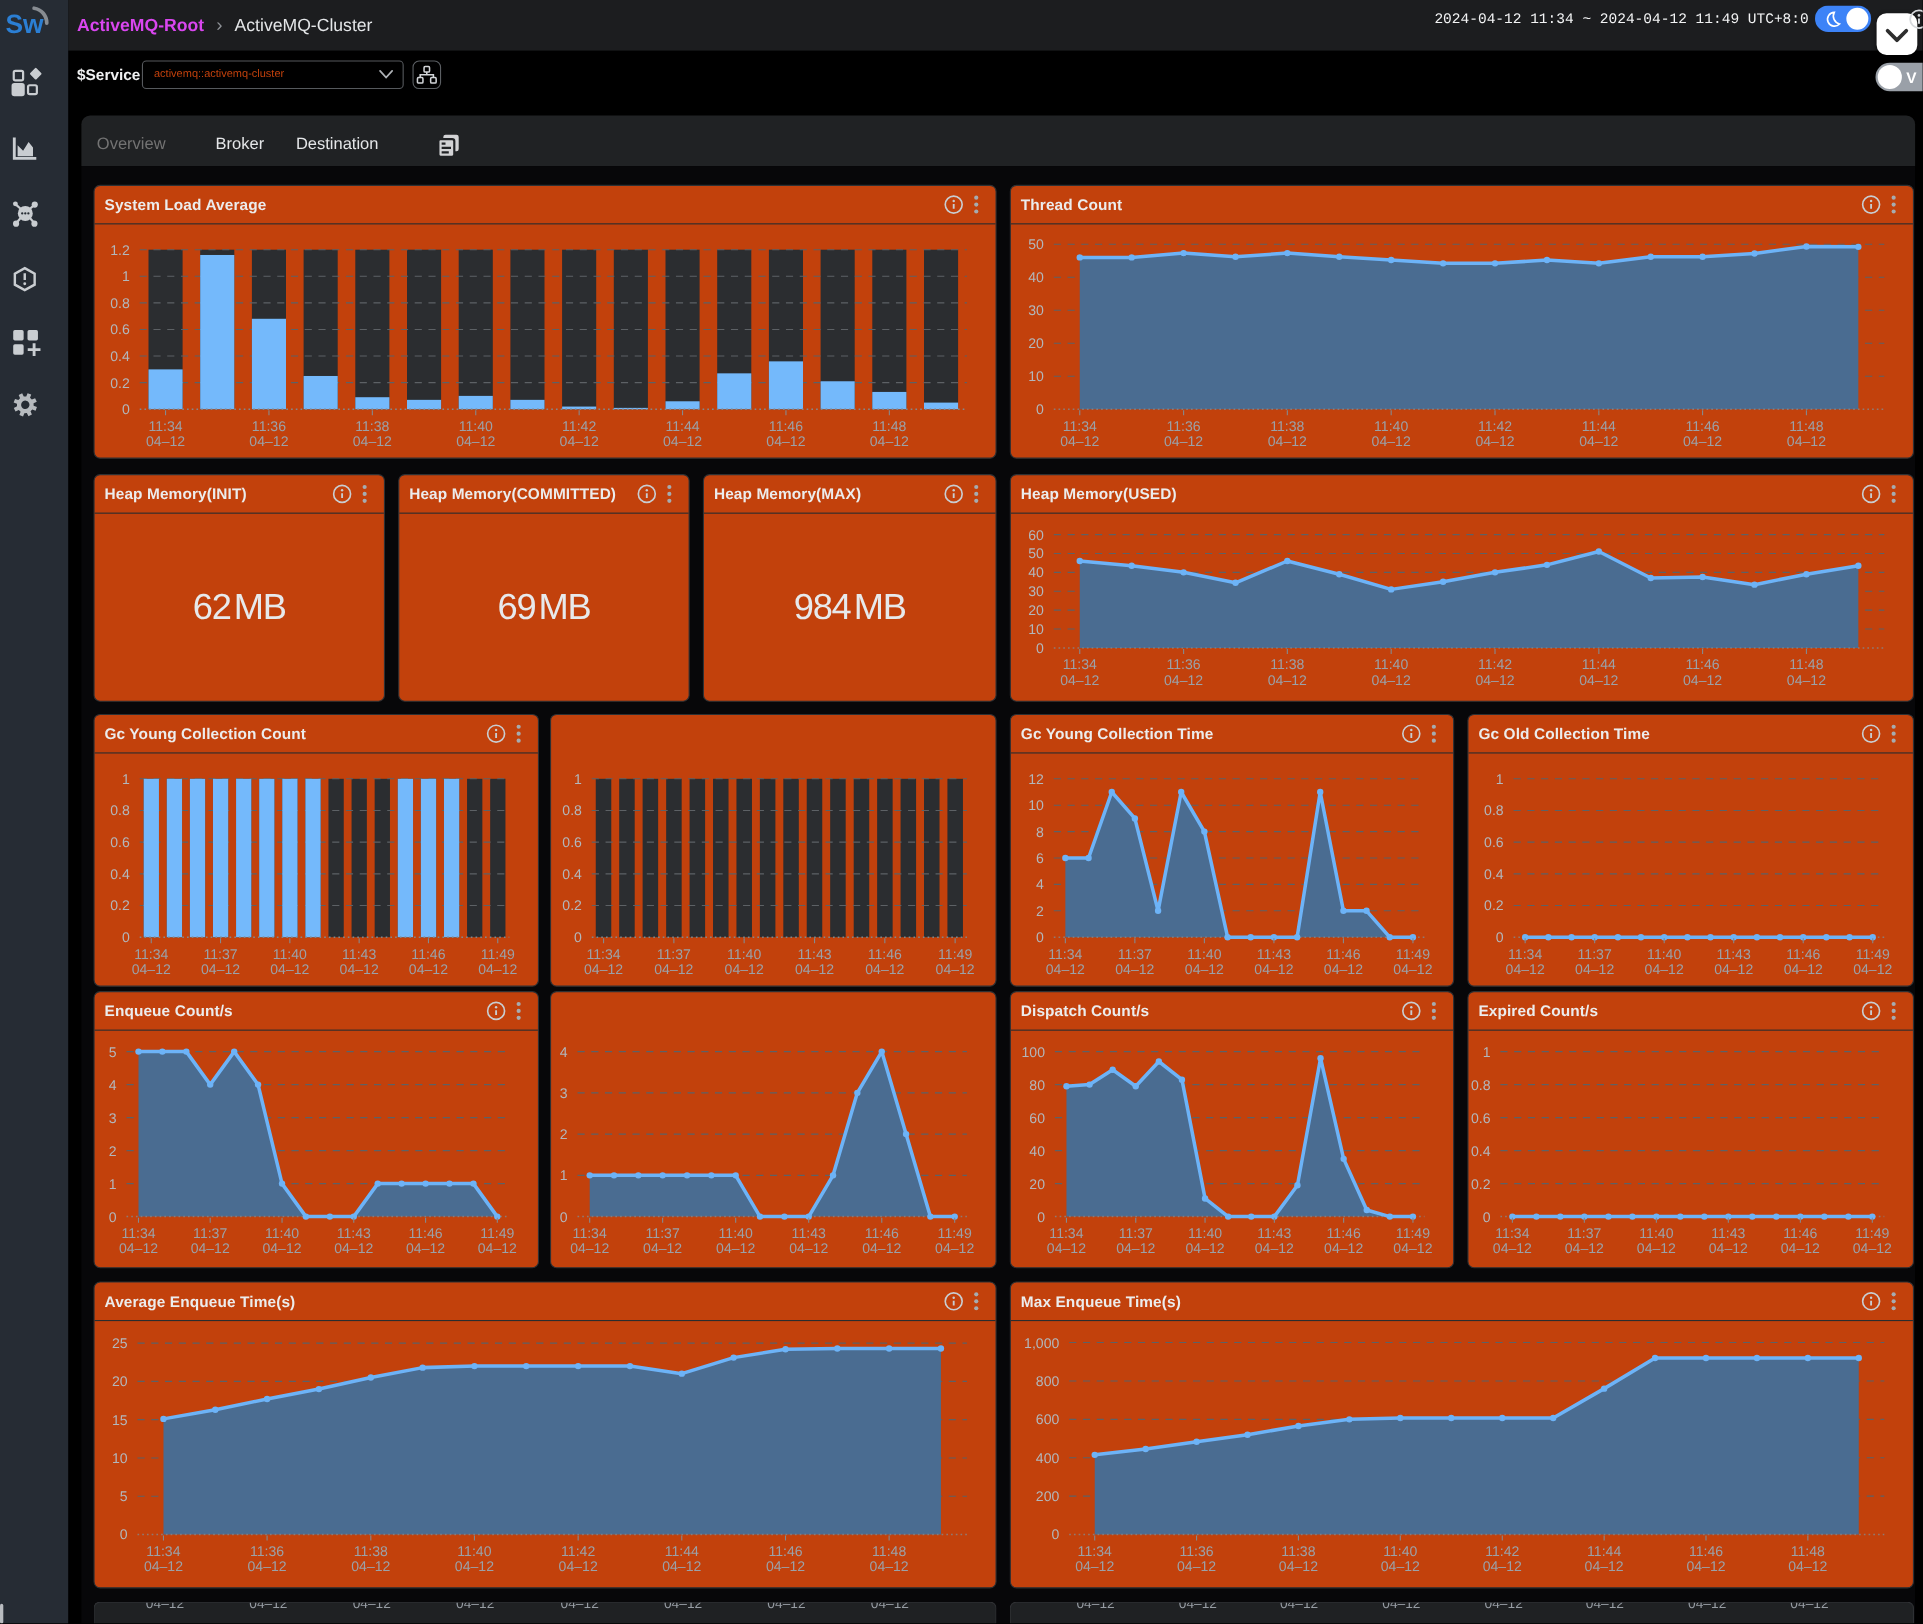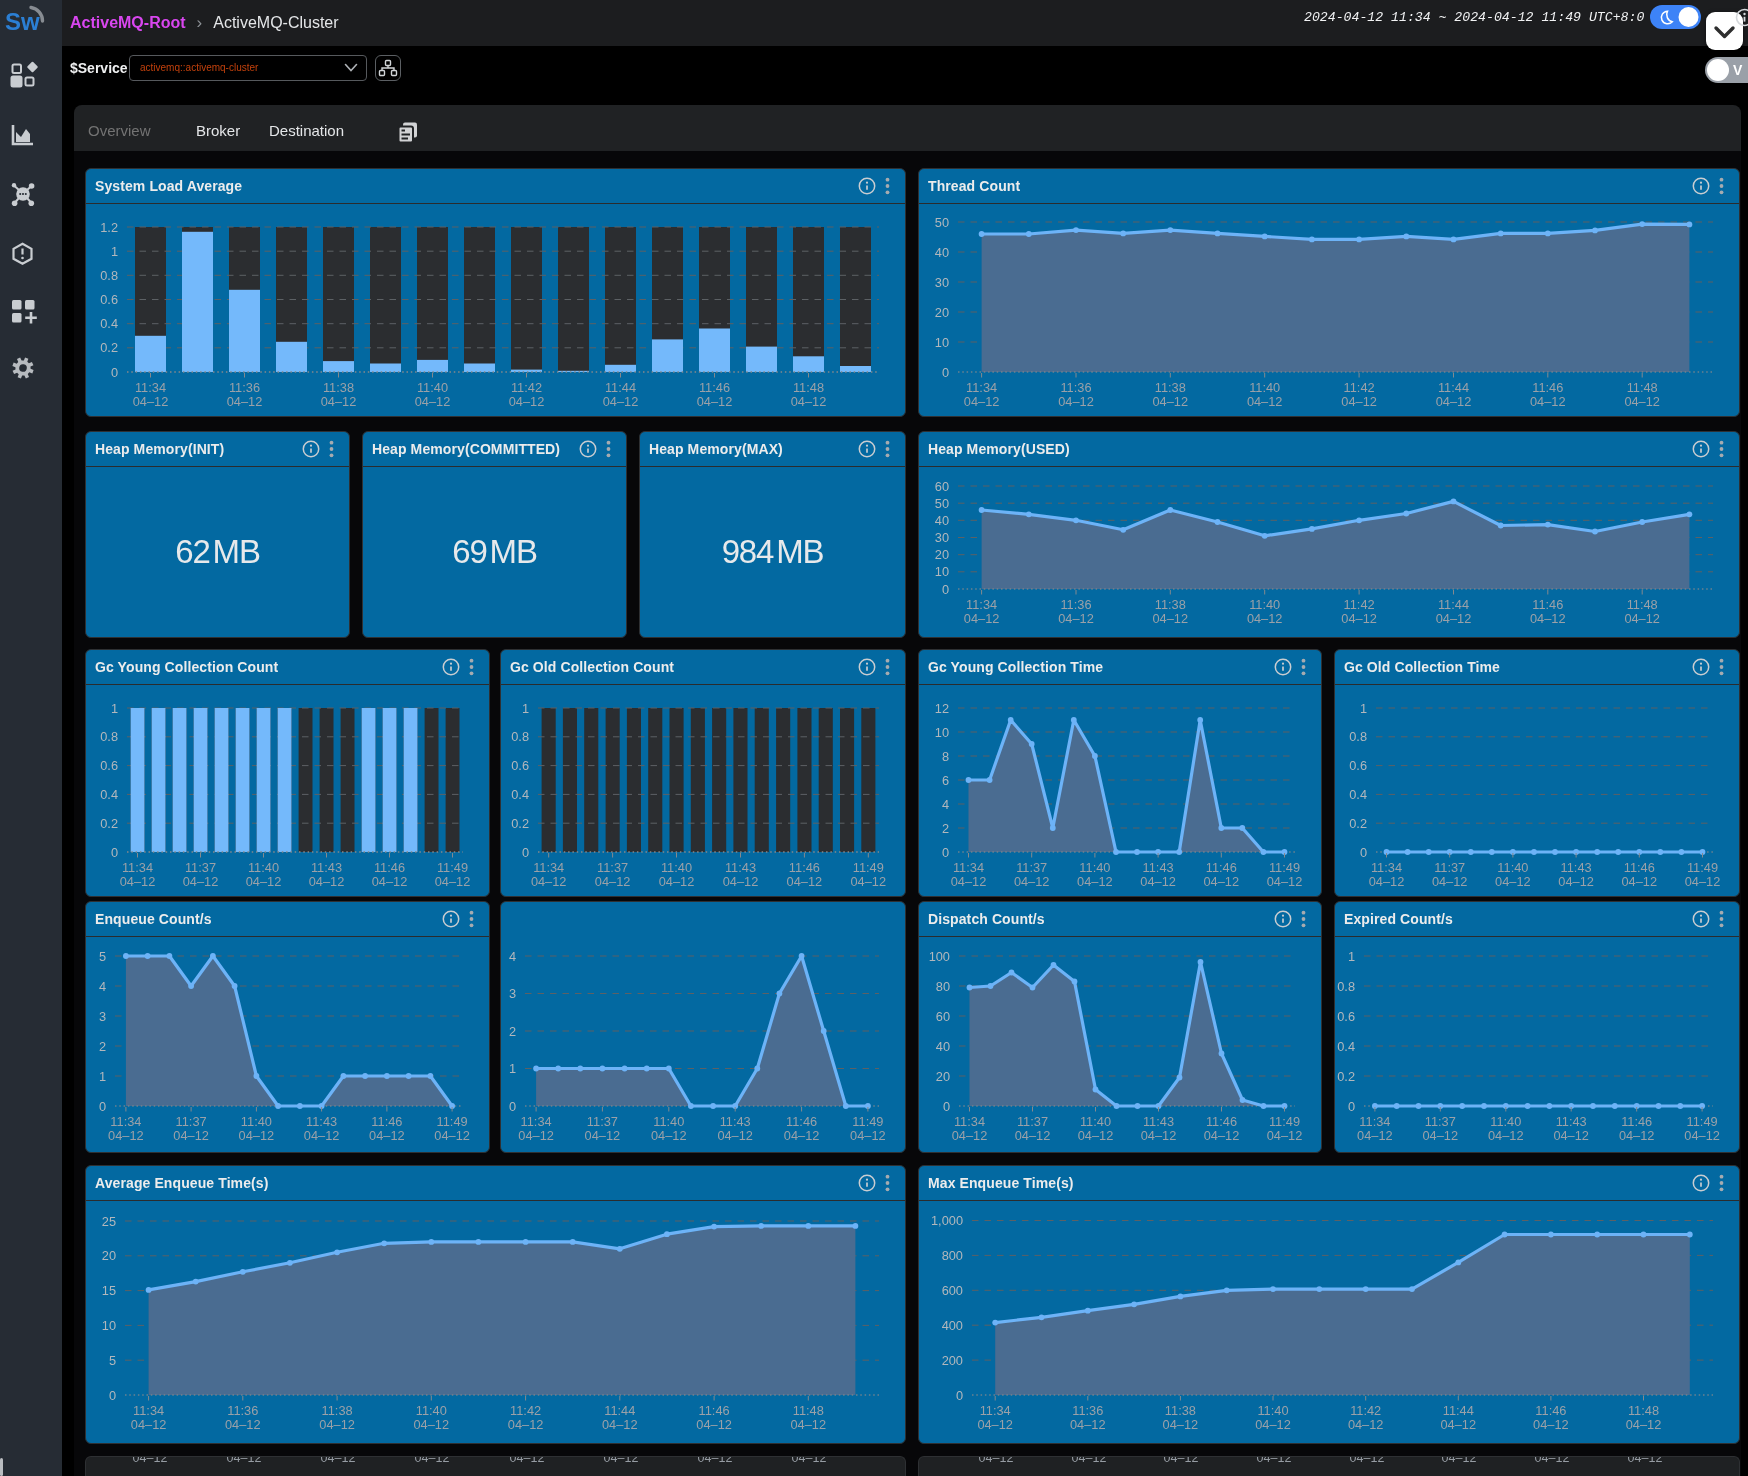--- a/index.html
+++ b/index.html
@@ -1,27 +1,27 @@
 <!DOCTYPE html>
 <html><head><meta charset="utf-8">
 <style>
 * { margin:0; padding:0; }
 html,body { width:1748px; height:1476px; background:#000; overflow:hidden; }
 body { font-family:"Liberation Sans", sans-serif; position:relative; }
-.card { position:absolute; background:#0369a1; border:1px solid #2e3033; border-radius:6px; box-sizing:border-box; }
+.card { position:absolute; background:#c2410c; border:1px solid #2e3033; border-radius:6px; box-sizing:border-box; }
 .chead { position:absolute; left:0; top:0; right:0; height:34px; border-bottom:1px solid #2a2c2e; }
 .ctitle { position:absolute; left:9px; top:0; line-height:34px; font-size:14px; font-weight:700; color:#ececec; letter-spacing:0.1px; }
 .cicons { position:absolute; right:1px; top:0; }
 .bignum { position:absolute; left:0; right:0; top:34px; bottom:0; display:flex; align-items:center; justify-content:center; color:#e7e9eb; font-size:33px; letter-spacing:-1.2px; }
 .bignum .unit { margin-left:3px; }
 .crumb { position:absolute; left:70px; top:0; height:46px; line-height:46px; font-size:16px; }
 .crumb .c1 { color:#d946ef; font-weight:700; }
 .crumb .sep { color:#8d9196; margin:0 11px; font-size:17px; }
 .crumb .c2 { color:#e4e6e8; font-weight:400;margin-top:28px; }
-.daterange { position:absolute; left:1304px; top:0; width:341px; height:35px; line-height:35px; color:#f2f3f4; font-size:13.2px; font-family:"Liberation Mono", monospace; white-space:pre; overflow:visible;font-style:italic; }
+.daterange { position:absolute; left:1304px; top:0; width:341px; height:35px; line-height:35px; color:#f2f3f4; font-size:13.2px; font-family:"Liberation Mono", monospace; white-space:pre; overflow:visible; }
 .svclabel { position:absolute; left:70px; top:55px; height:26px; line-height:26px; color:#f0f1f2; font-size:14px; font-weight:700; }
 .tab { position:absolute; top:105px; height:52px; line-height:52px; font-size:15px; color:#e4e6e8; }
 .tabactive { color:#737373; }
 </style></head>
 <body>
 <div style="position:absolute;left:0;top:0;width:1748px;height:1476px;background:#000000"></div>
 <div style="position:absolute;left:62px;top:0;width:1686px;height:46px;background:#1c1d1f"></div>
 <div style="position:absolute;left:74px;top:151px;width:1667px;height:1325px;background:#070709"></div>
 <div style="position:absolute;left:74px;top:105px;width:1667px;height:46px;background:#202224;border-radius:8px 8px 0 0"></div>
 <div style="position:absolute;left:0;top:0;width:62px;height:1476px;background:#262c34"></div>
@@ -476,33 +476,20 @@
       <text x="326.5" y="881.0" fill="#9ba1a8" font-size="12.8" text-anchor="middle" dominant-baseline="central">04–12</text>
       <line x1="389.5" y1="853.0" x2="389.5" y2="857.5" stroke="#85898e" stroke-width="1"></line>
       <text x="389.5" y="867.0" fill="#9ba1a8" font-size="12.8" text-anchor="middle" dominant-baseline="central">11:46</text>
       <text x="389.5" y="881.0" fill="#9ba1a8" font-size="12.8" text-anchor="middle" dominant-baseline="central">04–12</text>
       <line x1="452.5" y1="853.0" x2="452.5" y2="857.5" stroke="#85898e" stroke-width="1"></line>
       <text x="452.5" y="867.0" fill="#9ba1a8" font-size="12.8" text-anchor="middle" dominant-baseline="central">11:49</text>
       <text x="452.5" y="881.0" fill="#9ba1a8" font-size="12.8" text-anchor="middle" dominant-baseline="central">04–12</text>
     </svg>
   </div>
 <div class="card" style="left:500px;top:649px;width:406px;height:248px">
-    <div class="chead">
-      <span class="ctitle">Gc Old Collection Count</span>
-      <svg class="cicons" width="46" height="34" viewBox="0 0 46 34">
-        <circle cx="9" cy="17" r="7.7" fill="none" stroke="#c9cdd1" stroke-width="1.5"></circle>
-        <circle cx="9" cy="13.7" r="1.1" fill="#c9cdd1"></circle>
-        <line x1="9" y1="16.4" x2="9" y2="20.8" stroke="#c9cdd1" stroke-width="1.7"></line>
-        <g fill="#a6abb0">
-          <circle cx="29.5" cy="10.7" r="1.9"></circle>
-          <circle cx="29.5" cy="17" r="1.9"></circle>
-          <circle cx="29.5" cy="23.3" r="1.9"></circle>
-        </g>
-      </svg>
-    </div>
     <svg style="position:absolute;left:-1px;top:-1px" width="406" height="248" viewBox="500 649 406 248">
       <rect x="541.6" y="708.0" width="14.1" height="144.0" fill="#2b2d30"></rect>
       <rect x="562.9" y="708.0" width="14.1" height="144.0" fill="#2b2d30"></rect>
       <rect x="584.2" y="708.0" width="14.1" height="144.0" fill="#2b2d30"></rect>
       <rect x="605.6" y="708.0" width="14.1" height="144.0" fill="#2b2d30"></rect>
       <rect x="626.9" y="708.0" width="14.1" height="144.0" fill="#2b2d30"></rect>
       <rect x="648.2" y="708.0" width="14.1" height="144.0" fill="#2b2d30"></rect>
       <rect x="669.5" y="708.0" width="14.1" height="144.0" fill="#2b2d30"></rect>
       <rect x="690.8" y="708.0" width="14.1" height="144.0" fill="#2b2d30"></rect>
       <rect x="712.1" y="708.0" width="14.1" height="144.0" fill="#2b2d30"></rect>

